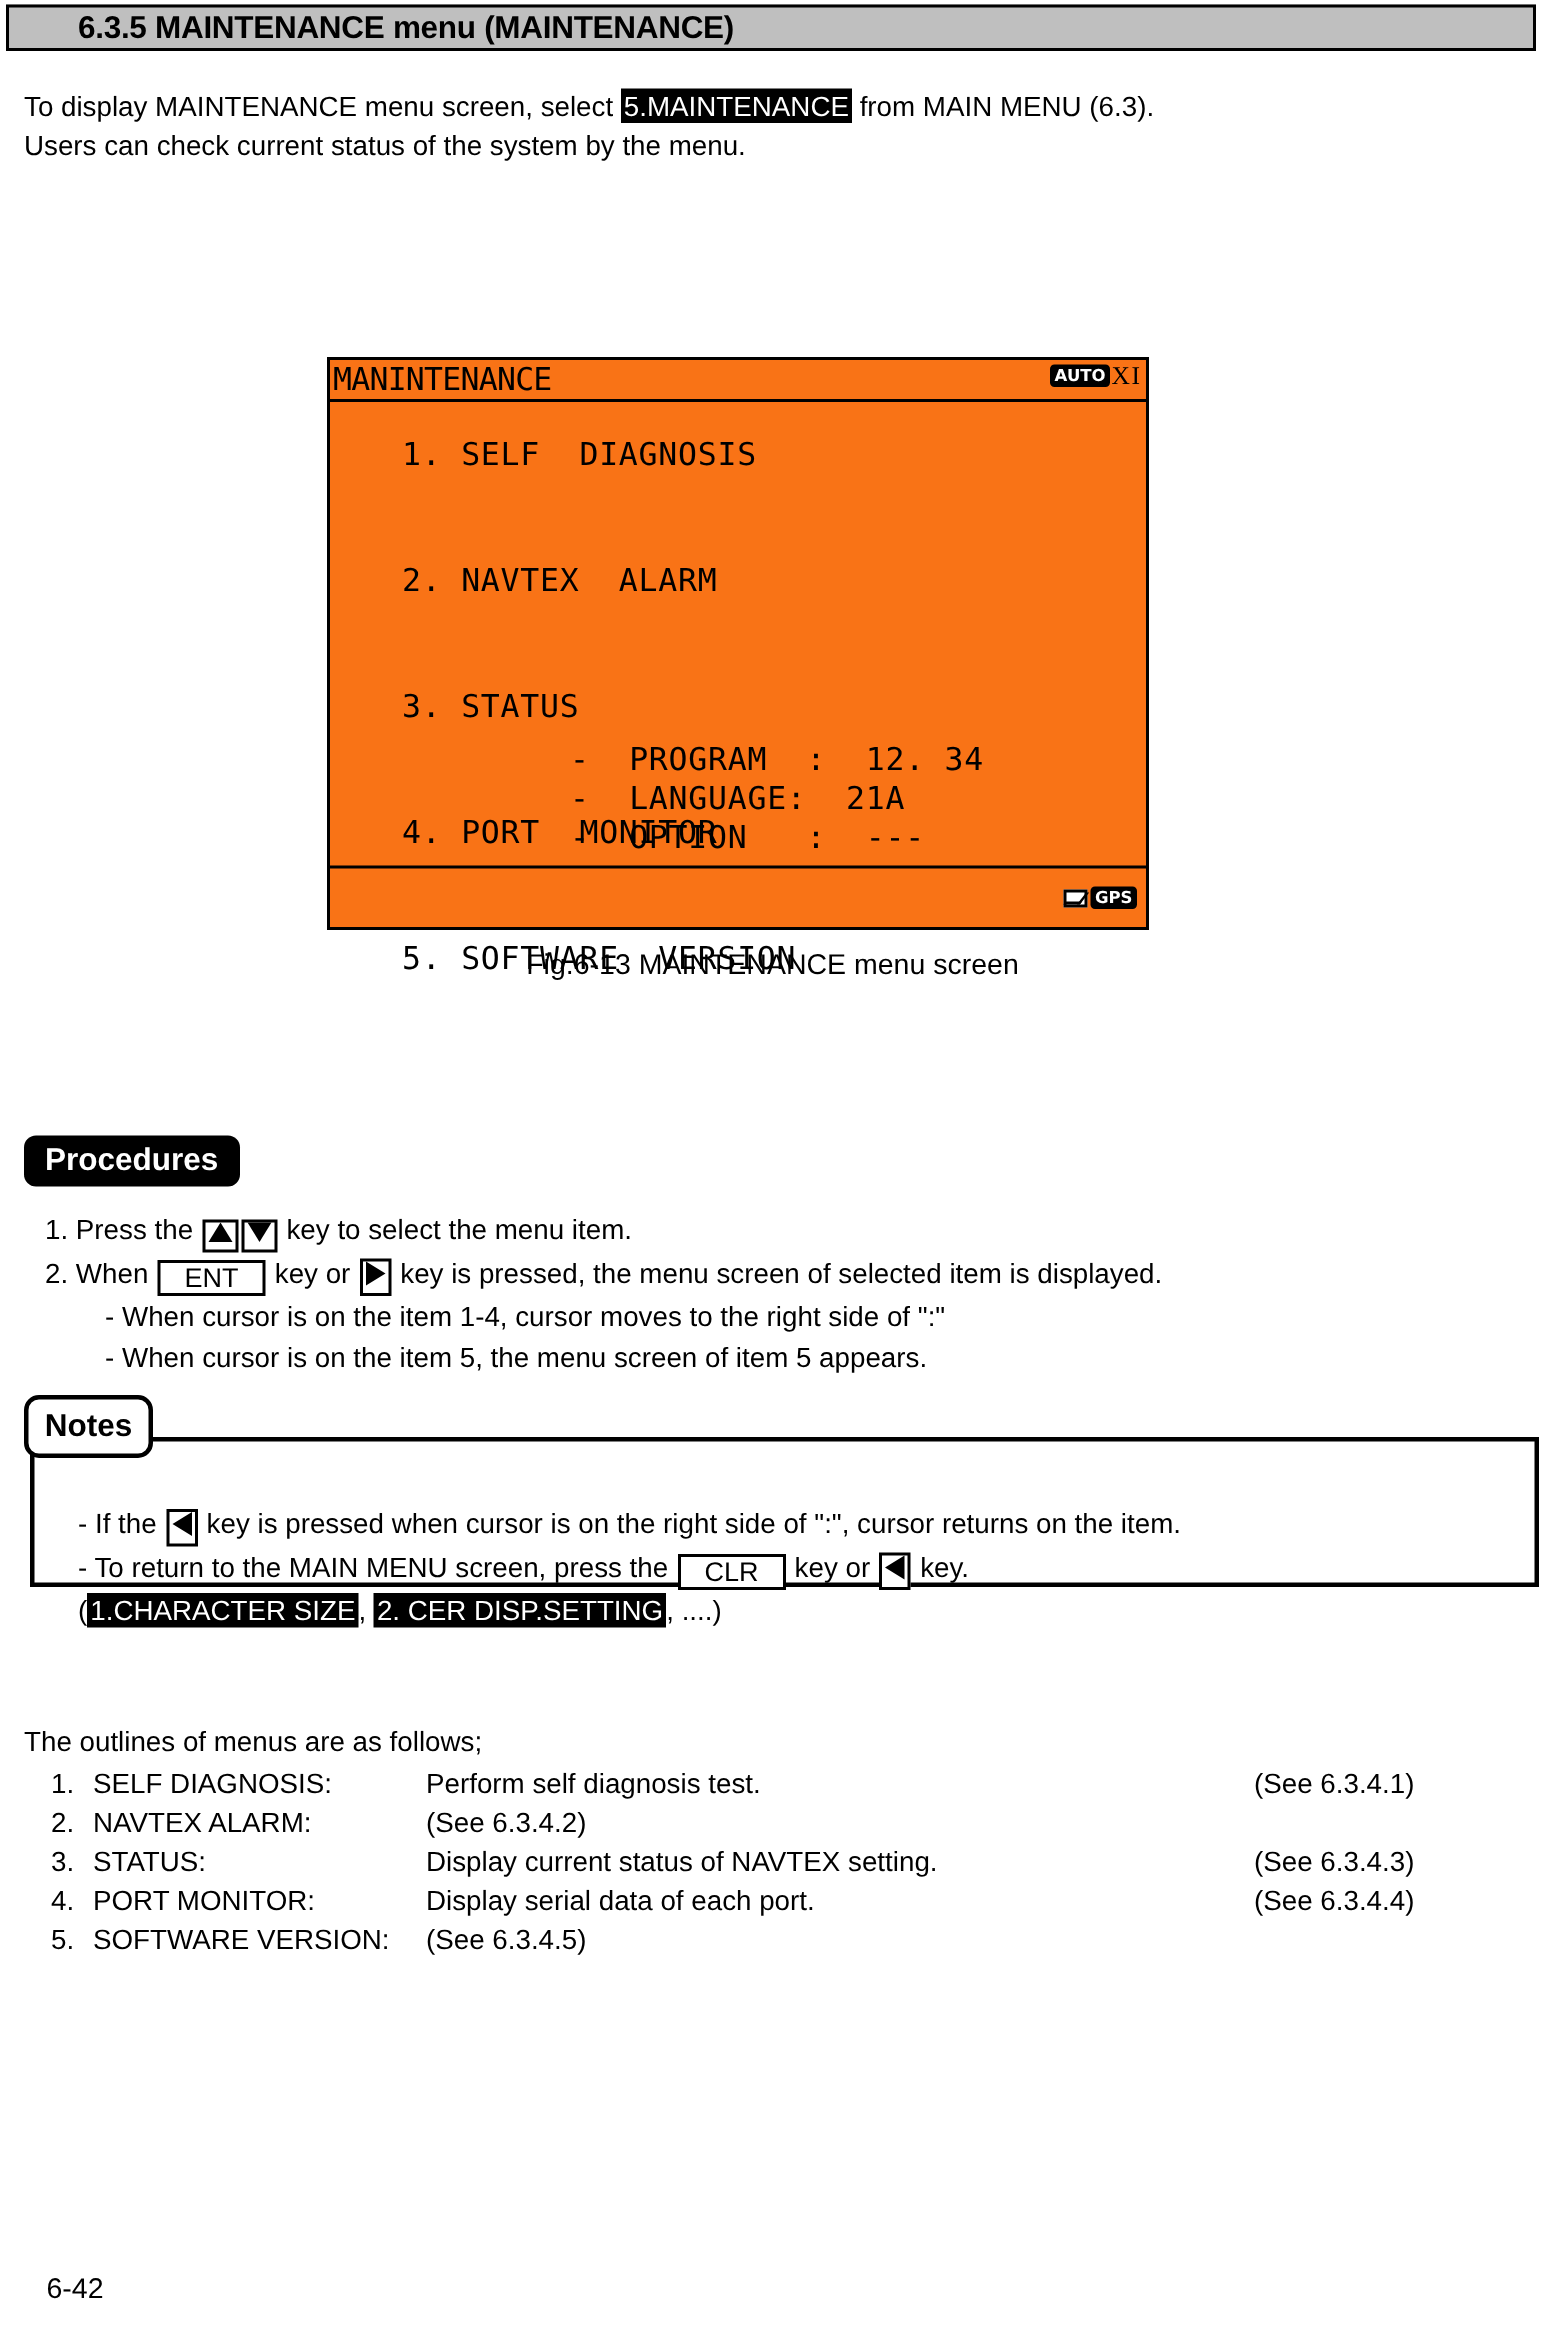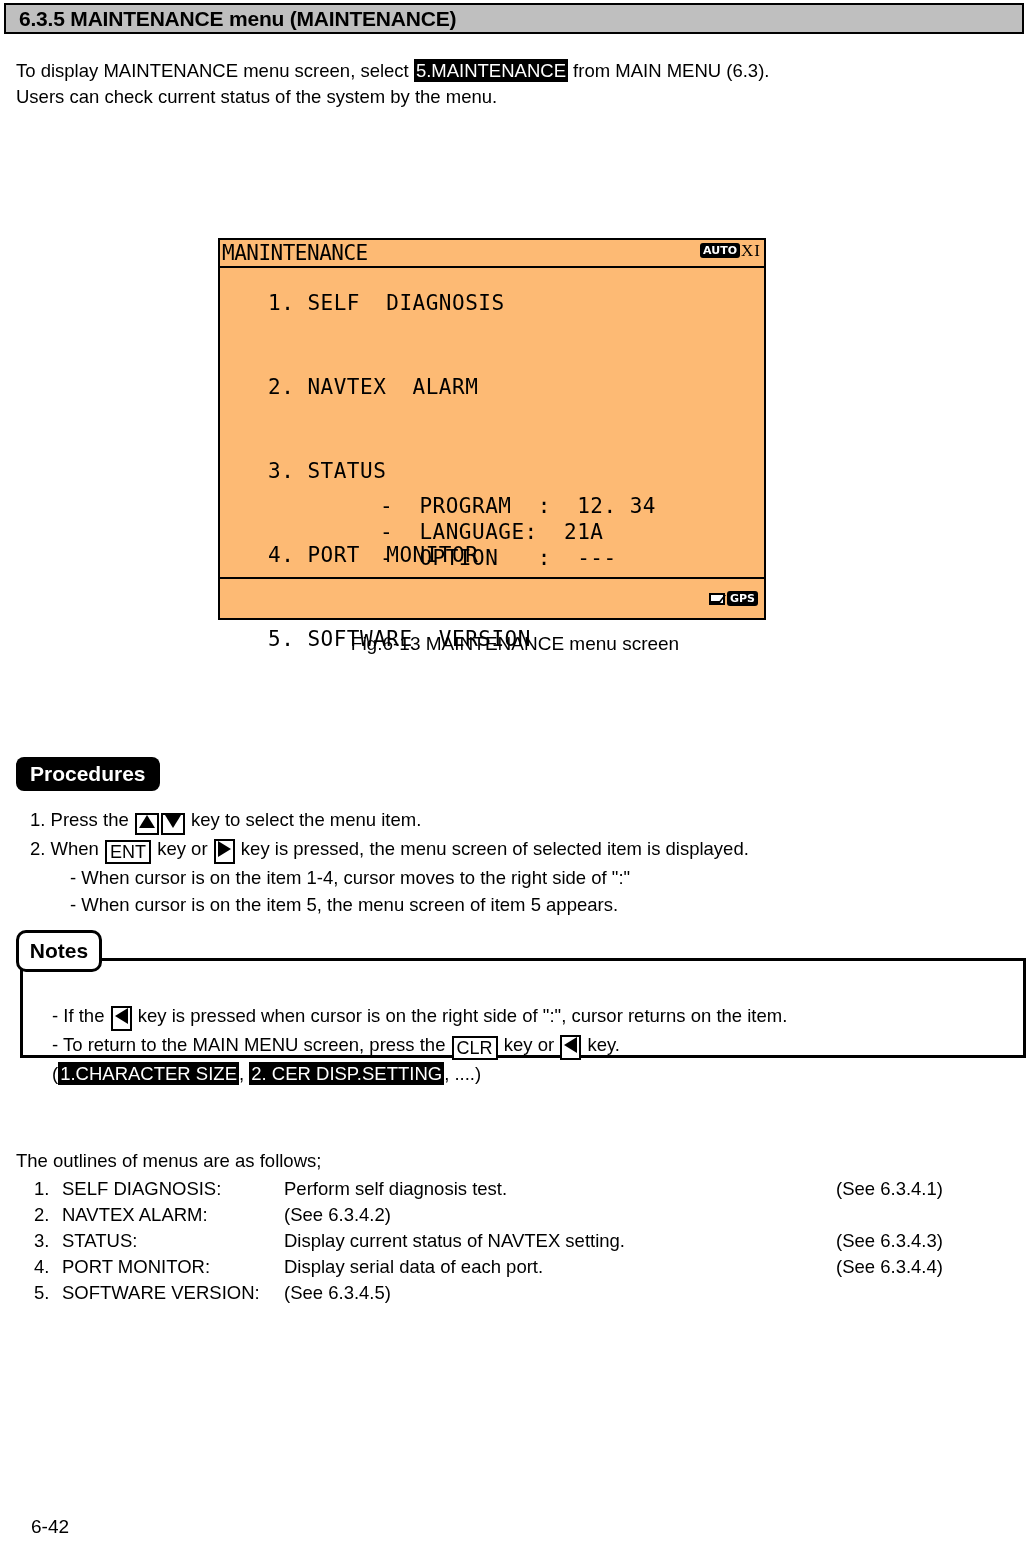--- a/index.html
+++ b/index.html
@@ -28,20 +28,21 @@
     box-sizing: border-box;
     display: flex;
     align-items: center;
   }
   .section-header .title {
     font-size: 21px;
     font-weight: bold;
     letter-spacing: -0.2px;
     padding-left: 13px;
     white-space: nowrap;
+    margin-left: 33px;
   }
 
   
   .intro {
     position: absolute;
     left: 16px;
     top: 58px;
     font-size: 18.5px;
     line-height: 26px;
     white-space: nowrap;
@@ -54,21 +55,21 @@
 
   
   .lcd {
     position: absolute;
     left: 218px;
     top: 238px;
     width: 548px;
     height: 382px;
     border: 2px solid #000000;
     box-sizing: border-box;
-    background: #fdba74;
+    background: #f97316;
     font-family: "DejaVu Sans Mono", monospace;
   }
   .lcd-titlebar {
     position: relative;
     height: 28px;
     border-bottom: 2px solid #000000;
     box-sizing: border-box;
   }
   .lcd-title {
     position: absolute;
@@ -201,21 +202,21 @@
     display: inline-block;
     border: 2px solid #000000;
     box-sizing: border-box;
     padding: 0px 2px;
     line-height: 18px;
     vertical-align: -3px;
     font-size: 17px;
     background: #ffffff;
     margin: 0 1px;
   }
-  .keybox.txt { padding: 0 3px; font-size: 18px; line-height: 20px; }
+  .keybox.txt { padding: 0 16px; font-size: 18px; line-height: 20px; }
   .tri {
     display: inline-block;
     width: 0;
     height: 0;
     vertical-align: 1px;
   }
   .tri-up { border-left: 8px solid transparent; border-right: 8px solid transparent; border-bottom: 13px solid #000; }
   .tri-down { border-left: 8px solid transparent; border-right: 8px solid transparent; border-top: 13px solid #000; }
   .tri-right { border-top: 8px solid transparent; border-bottom: 8px solid transparent; border-left: 13px solid #000; }
   .tri-left { border-top: 8px solid transparent; border-bottom: 8px solid transparent; border-right: 13px solid #000; }

